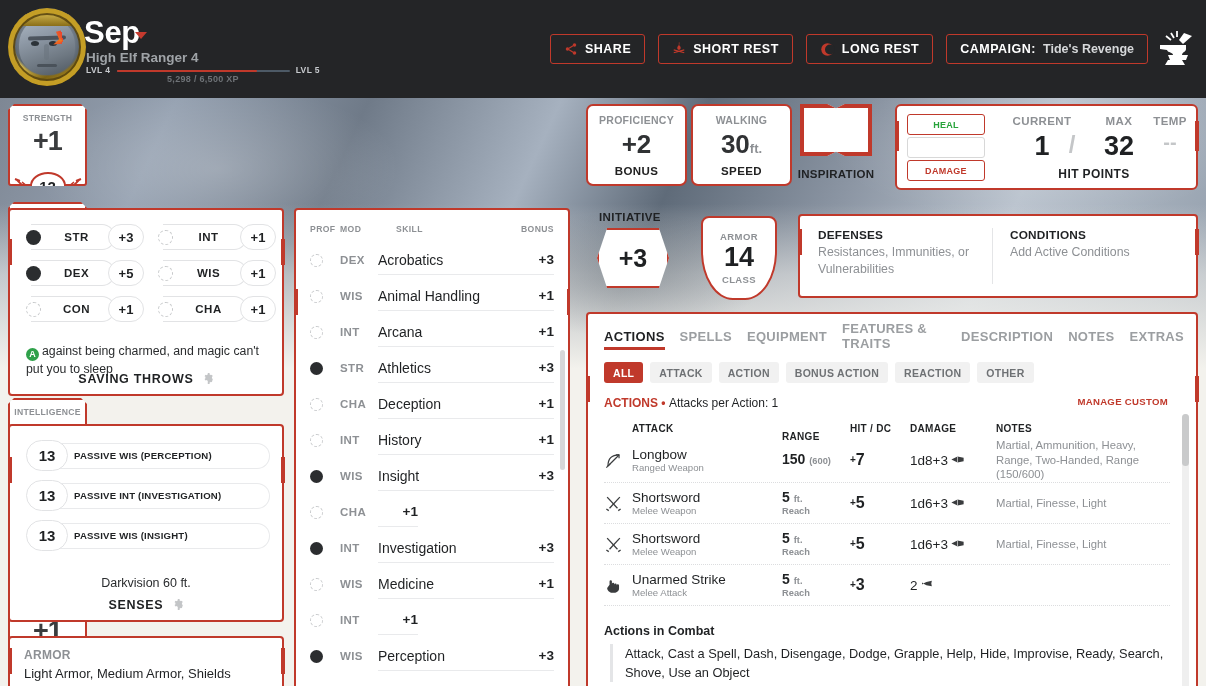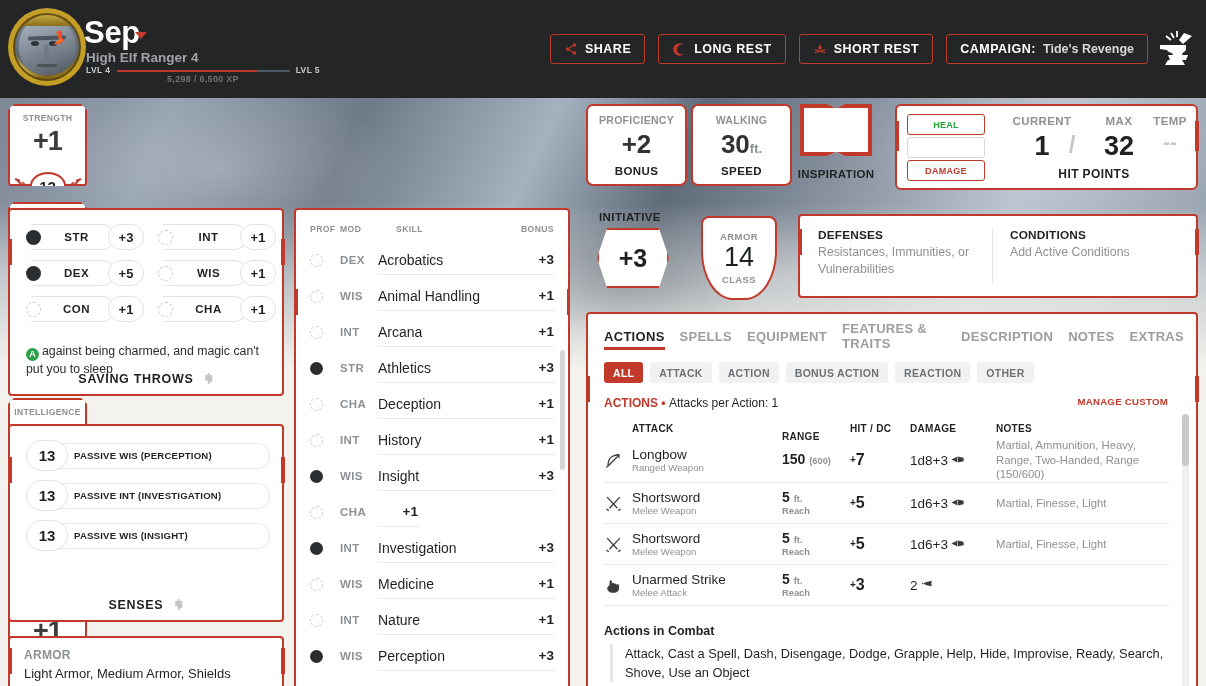--- a/index.html
+++ b/index.html
@@ -237,21 +237,21 @@
     clip-path: polygon(14% 0, 86% 0, 100% 50%, 86% 100%, 14% 100%, 0 50%);
     display:flex;align-items:center;justify-content:center;
     font-size:25px;font-weight:700;color:#1f2123;
   }
   .ac-shield{
     position:absolute;left:701px;top:216px;width:76px;height:84px;background:#fff;
     border:2.5px solid #c0392b;
     border-radius: 8px 8px 42% 42% / 8px 8px 58% 58%;
   }
   .ac-shield .ac-t{position:absolute;top:13px;left:0;right:0;text-align:center;font-size:9.5px;font-weight:700;color:#8d9094;letter-spacing:.4px;}
-  .ac-shield .ac-v{position:absolute;top:24px;left:0;right:0;text-align:center;font-size:27px;font-weight:400;color:#1f2123;}
+  .ac-shield .ac-v{position:absolute;top:24px;left:0;right:0;text-align:center;font-size:27px;font-weight:700;color:#1f2123;}
   .ac-shield .ac-b{position:absolute;top:56px;left:0;right:0;text-align:center;font-size:9.5px;font-weight:700;color:#8d9094;letter-spacing:.4px;}
 
   
   .defcon{ left:798px; top:214px; width:400px; height:84px; }
   .defcon .divider{position:absolute;left:192px;top:12px;bottom:12px;width:1px;background:#e4e5e7;}
   .dc-t{position:absolute;font-size:11.8px;font-weight:700;color:#1f2123;letter-spacing:.2px;}
   .dc-s{position:absolute;font-size:12.3px;color:#8d9094;line-height:1.35;}
 
   
   .actions{ left:586px; top:312px; width:612px; height:392px; }
@@ -333,37 +333,37 @@
             <circle cx="18" cy="5" r="3"></circle>
               <circle cx="18" cy="19" r="3"></circle>
               <circle cx="6" cy="12" r="3"></circle>
             <path d="M8.6 13.4l7 4M15.6 6.6l-7 4" stroke="#c0392b" stroke-width="2" fill="none"></path>
           </svg>
         </span>
         <span>SHARE</span>
       </button>
 
       <button class="hbtn">
+        <span>
+          <svg width="14" height="15" viewBox="0 0 24 24">
+            <path d="M12 2c2 3.5-1 5 1.5 7.5C16 12 15 16 12 16S8 12 10.5 9.5C13 7 11 5 12 2z" fill="#c0392b"></path>
+            <path d="M3 21l18-5M21 21L3 16" stroke="#c0392b" stroke-width="2" fill="none"></path>
+          </svg>
+        </span>
+        <span>SHORT REST</span>
+      </button>
+
+      <button class="hbtn">
         <span class="ico-moon">
           <svg width="15" height="15" viewBox="0 0 24 24">
             <circle cx="12" cy="12" r="10" fill="#c0392b"></circle>
             <circle cx="16" cy="12" r="8" fill="#242527"></circle>
           </svg>
         </span>
         <span>LONG REST</span>
-      </button>
-
-      <button class="hbtn">
-        <span>
-          <svg width="14" height="15" viewBox="0 0 24 24">
-            <path d="M12 2c2 3.5-1 5 1.5 7.5C16 12 15 16 12 16S8 12 10.5 9.5C13 7 11 5 12 2z" fill="#c0392b"></path>
-            <path d="M3 21l18-5M21 21L3 16" stroke="#c0392b" stroke-width="2" fill="none"></path>
-          </svg>
-        </span>
-        <span>SHORT REST</span>
       </button>
 
       <button class="hbtn">
         <span>CAMPAIGN:</span>
         <span class="lbl2">Tide's Revenge</span>
       </button>
     </div>
 
     <div class="anvil">
       <svg width="44" height="42" viewBox="0 0 44 42">
@@ -533,20 +533,21 @@
         </div>
         <div class="sense-row" style="top: 54px;">
           <div class="sense-num">13</div>
      <div class="sense-lbl">PASSIVE INT (INVESTIGATION)</div>
         </div>
         <div class="sense-row" style="top: 94px;">
           <div class="sense-num">13</div>
      <div class="sense-lbl">PASSIVE WIS (INSIGHT)</div>
         </div>
       </div>
+    <div class="dark">Darkvision 60 ft.</div>
     <div class="card-foot">
       <span>SENSES</span>
       <span class="gear">
         <svg width="11" height="11" viewBox="0 0 24 24" fill="#c3c5c7">
           <path d="M12 8a4 4 0 100 8 4 4 0 000-8zm9.4 4.9l-2-1.2a7.6 7.6 0 000-3.4l2-1.2-2-3.4-2 1.2a7.8 7.8 0 00-3-1.7V0h-4v3.2a7.8 7.8 0 00-3 1.7l-2-1.2-2 3.4 2 1.2a7.6 7.6 0 000 3.4l-2 1.2 2 3.4 2-1.2a7.8 7.8 0 003 1.7V24h4v-3.2a7.8 7.8 0 003-1.7l2 1.2z"></path>
         </svg>
       </span>
     </div>
   </div>
 
@@ -640,21 +641,20 @@
           </div>
      <div class="sk-mod">WIS</div>
      <div class="sk-name">Medicine</div>
      <div class="sk-bonus">+1</div>
         </div>
         <div class="sk-row">
           <div class="sk-prof">
             <div class="d" style="background:#fff;border:1.5px dashed #c7c9cb;"></div>
           </div>
      <div class="sk-mod">INT</div>
-     <div class="sk-name">Nature</div>
      <div class="sk-bonus">+1</div>
         </div>
         <div class="sk-row">
           <div class="sk-prof">
             <div class="d" style="background:#2b2d2f;"></div>
           </div>
      <div class="sk-mod">WIS</div>
      <div class="sk-name">Perception</div>
      <div class="sk-bonus">+3</div>
         </div>

